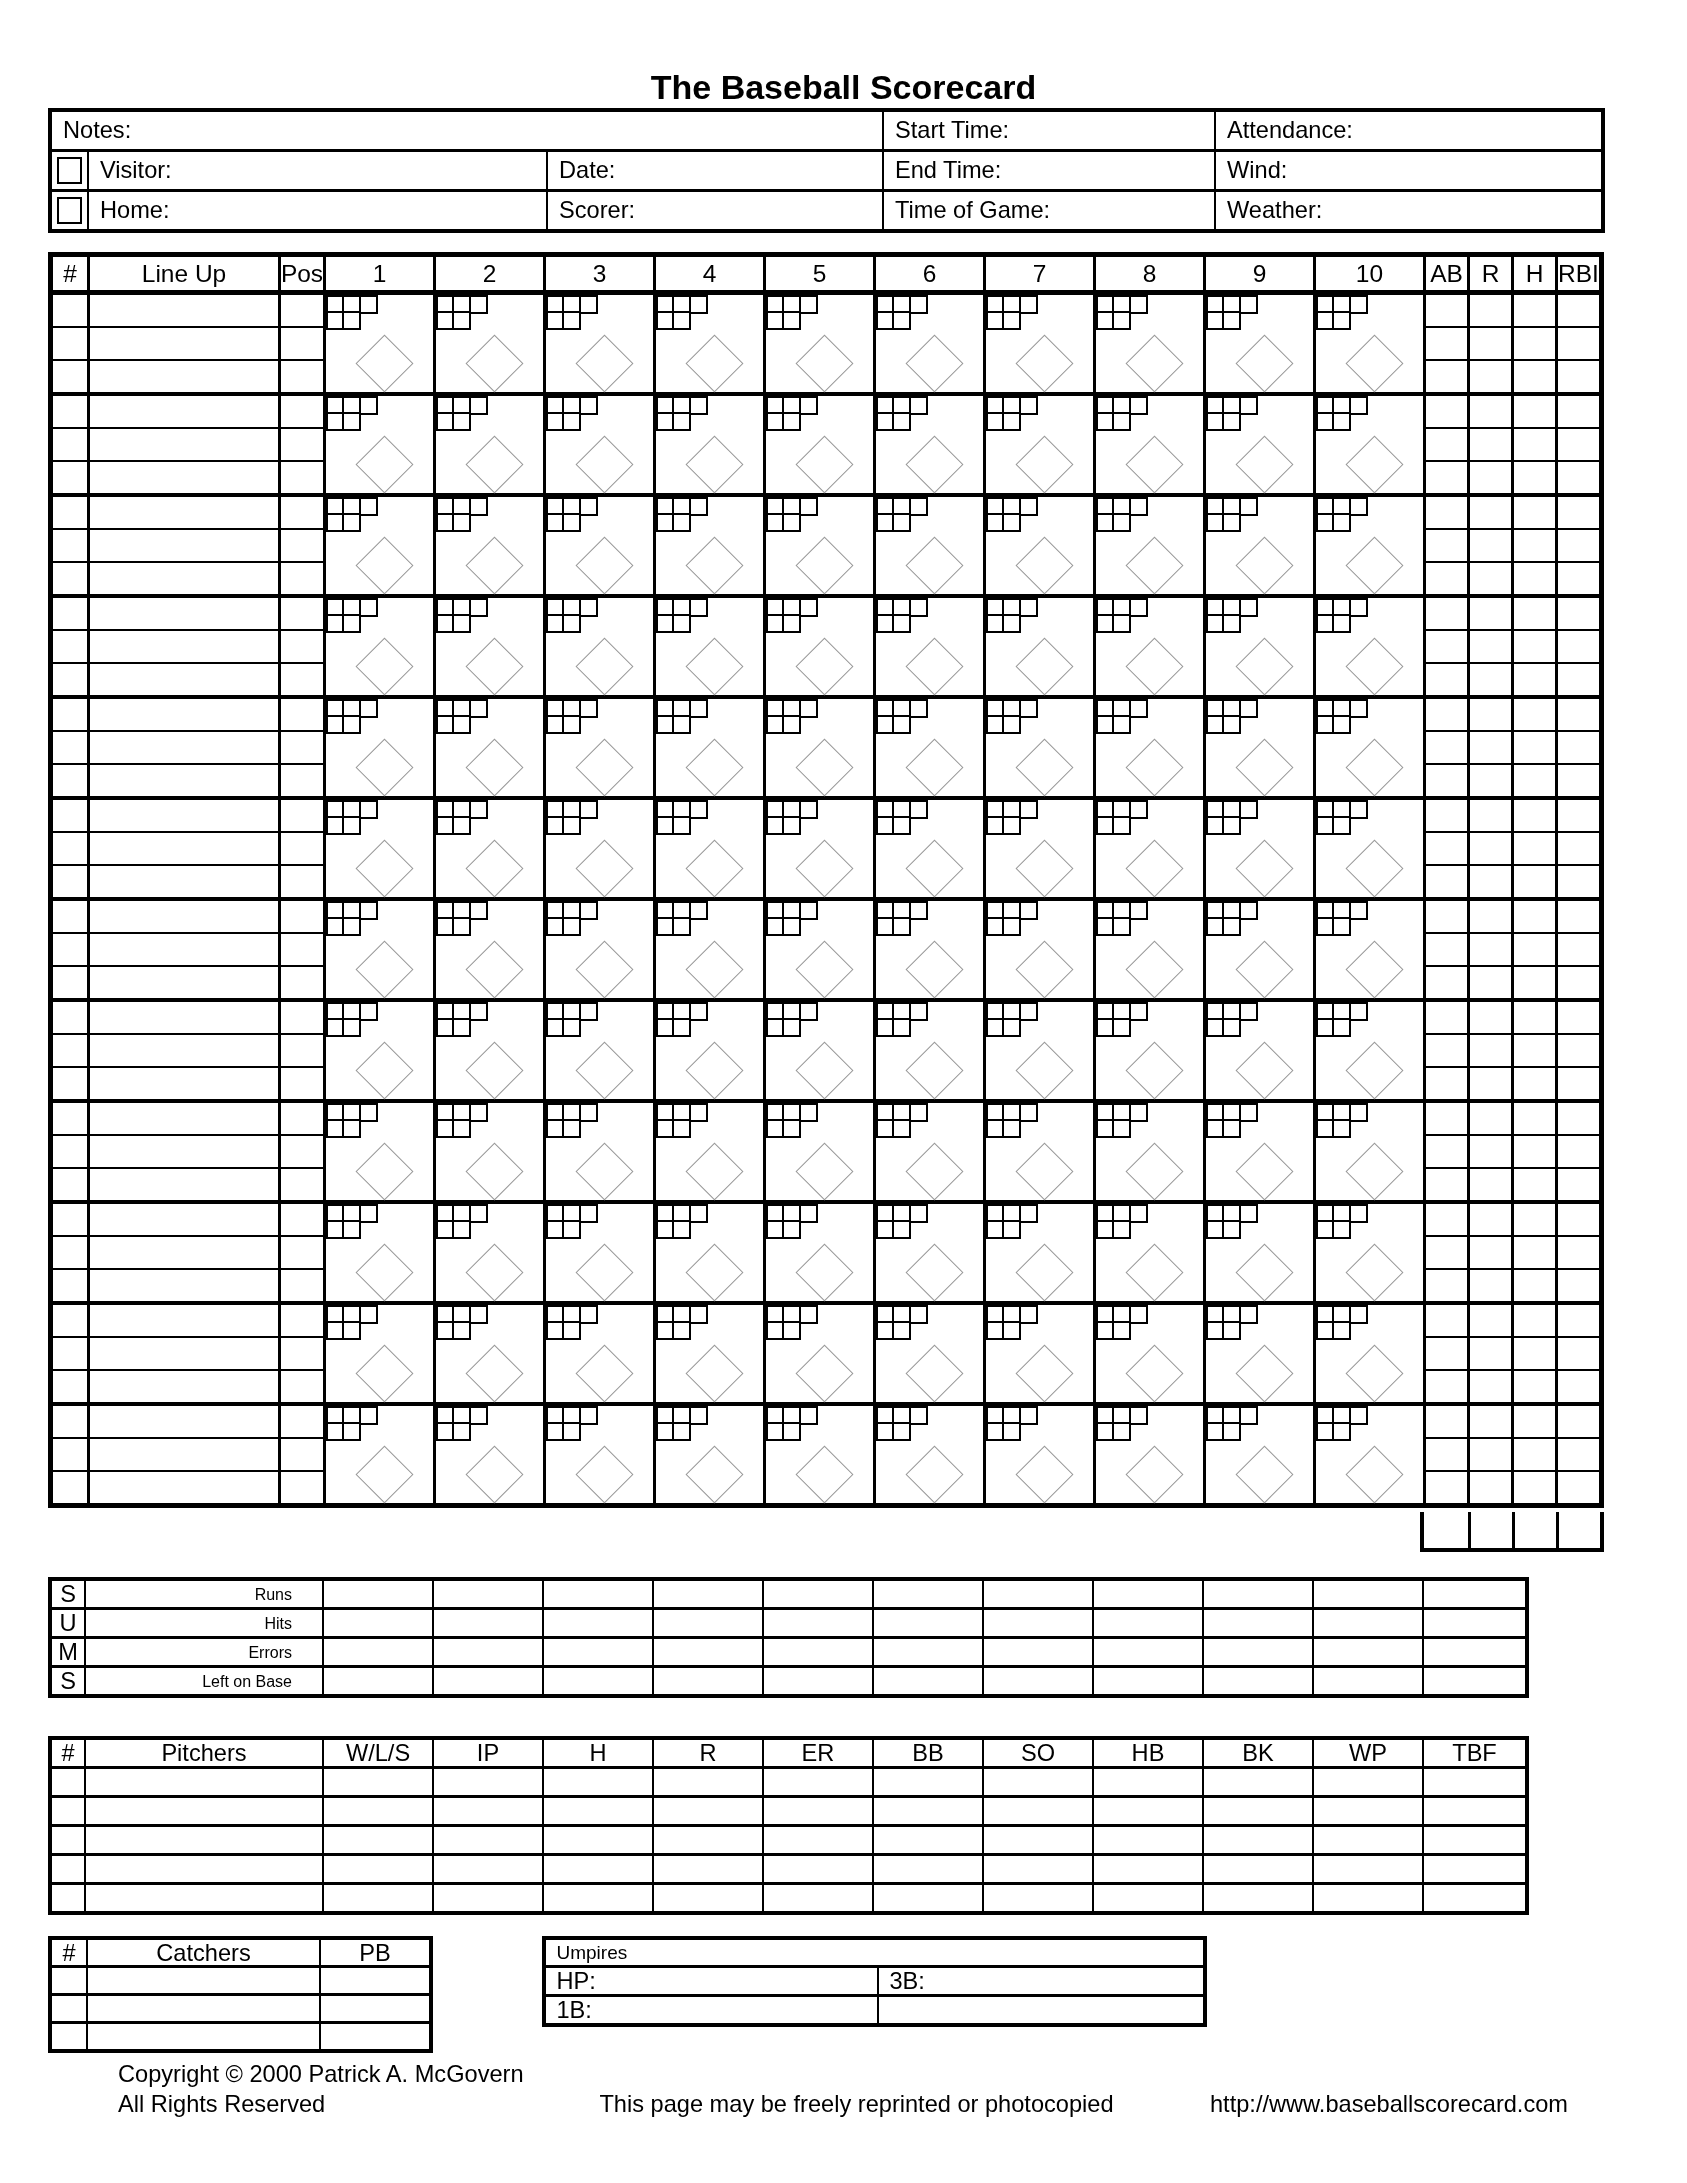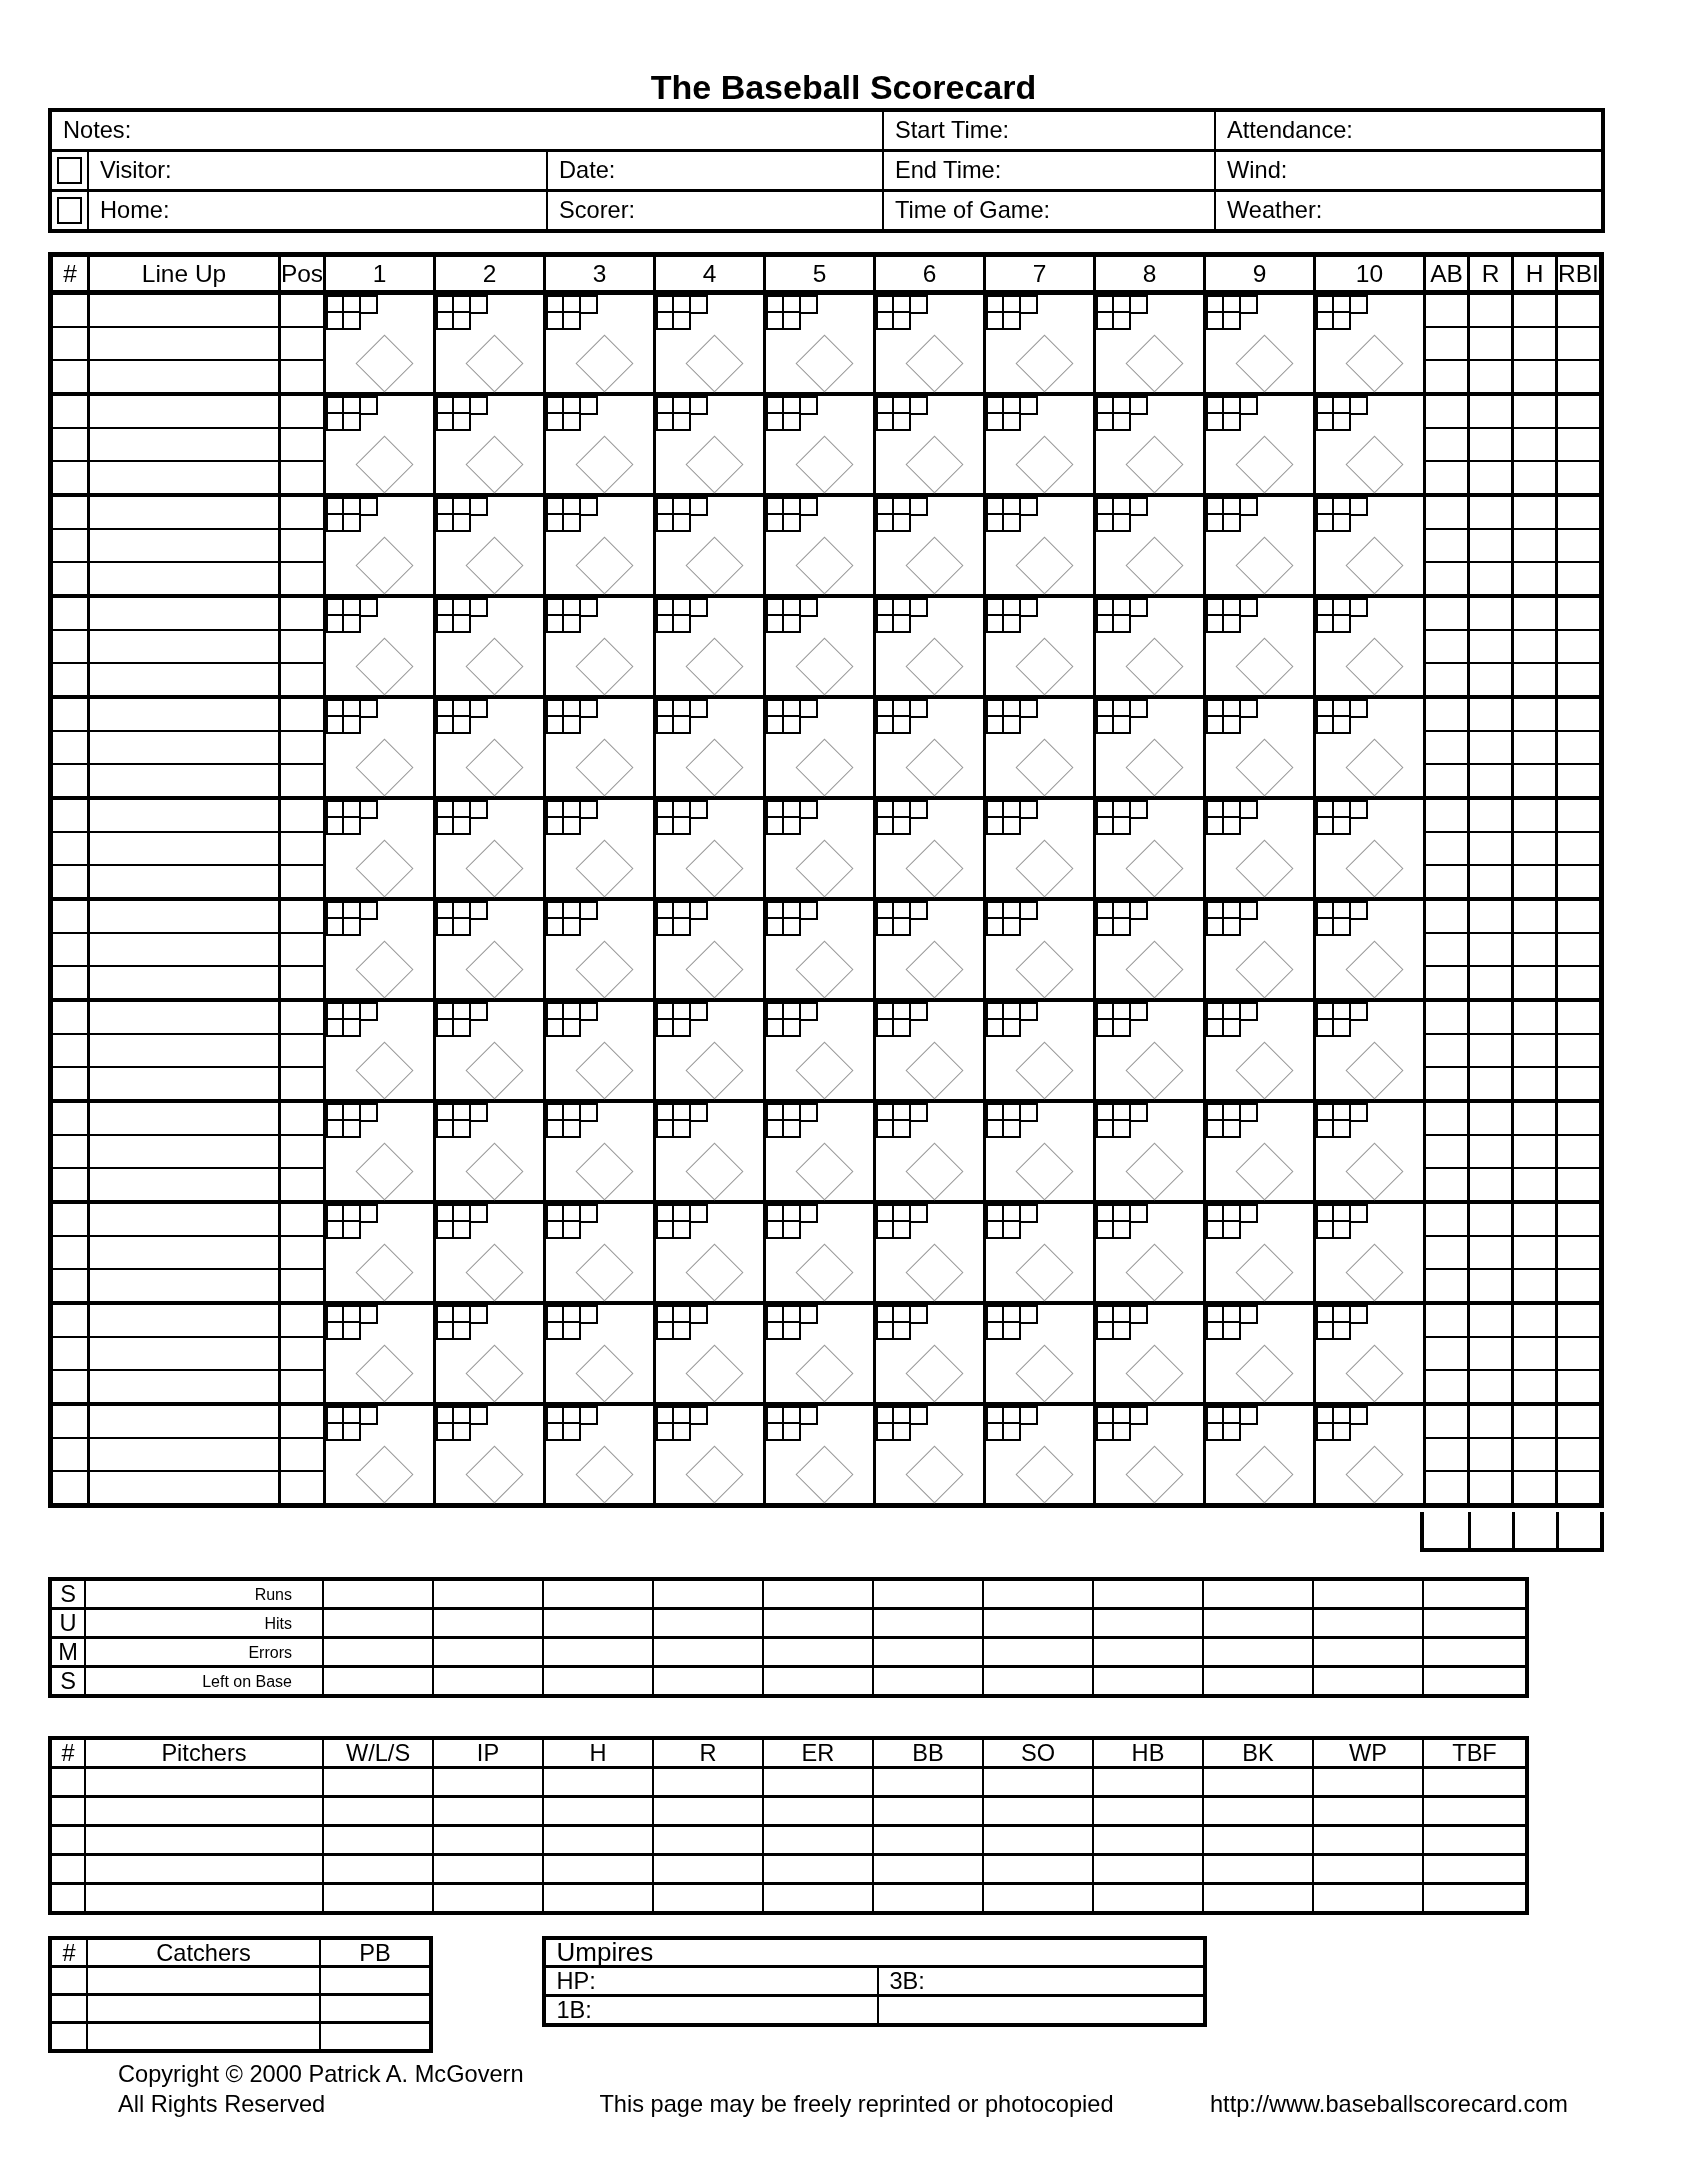--- a/index.html
+++ b/index.html
@@ -60,21 +60,21 @@
   .phead .pc{justify-content:center;font-size:23.6px;}
   
   .catchers{position:absolute;left:48px;top:1936px;border:4.4px solid #000;background:#fff;}
   .crow{display:grid;grid-template-columns:34px 233px 110px;height:25px;}
   .crow + .crow{border-top:3.5px solid #000;}
   .cc{box-sizing:border-box;border-left:2.6px solid #000;display:flex;align-items:center;justify-content:center;font-size:23.6px;}
   .crow .cc:first-child{border-left:none;}
   
   .ump{position:absolute;left:542px;top:1936px;width:665px;box-sizing:border-box;
        border:4.4px solid #000;background:#fff;}
-  .uhead{height:25px;display:flex;align-items:center;padding-left:10.5px;font-size:26px;}
+  .uhead{height:25px;display:flex;align-items:center;padding-left:10.5px;font-size:19px;}
   .urow{display:grid;grid-template-columns:331px 325px;height:26px;border-top:3.5px solid #000;}
   .uc{box-sizing:border-box;border-left:2.6px solid #000;display:flex;align-items:center;
       padding-left:10.5px;font-size:23.6px;}
   .urow .uc:first-child{border-left:none;}
   
   .f{position:absolute;font-size:23.6px;}
   .f1{left:118px;top:2061px;}
   .f2{left:118px;top:2091px;}
   .f3{left:26px;top:2091px;width:1661px;text-align:center;}
   .f4{left:1210px;top:2091px;}

